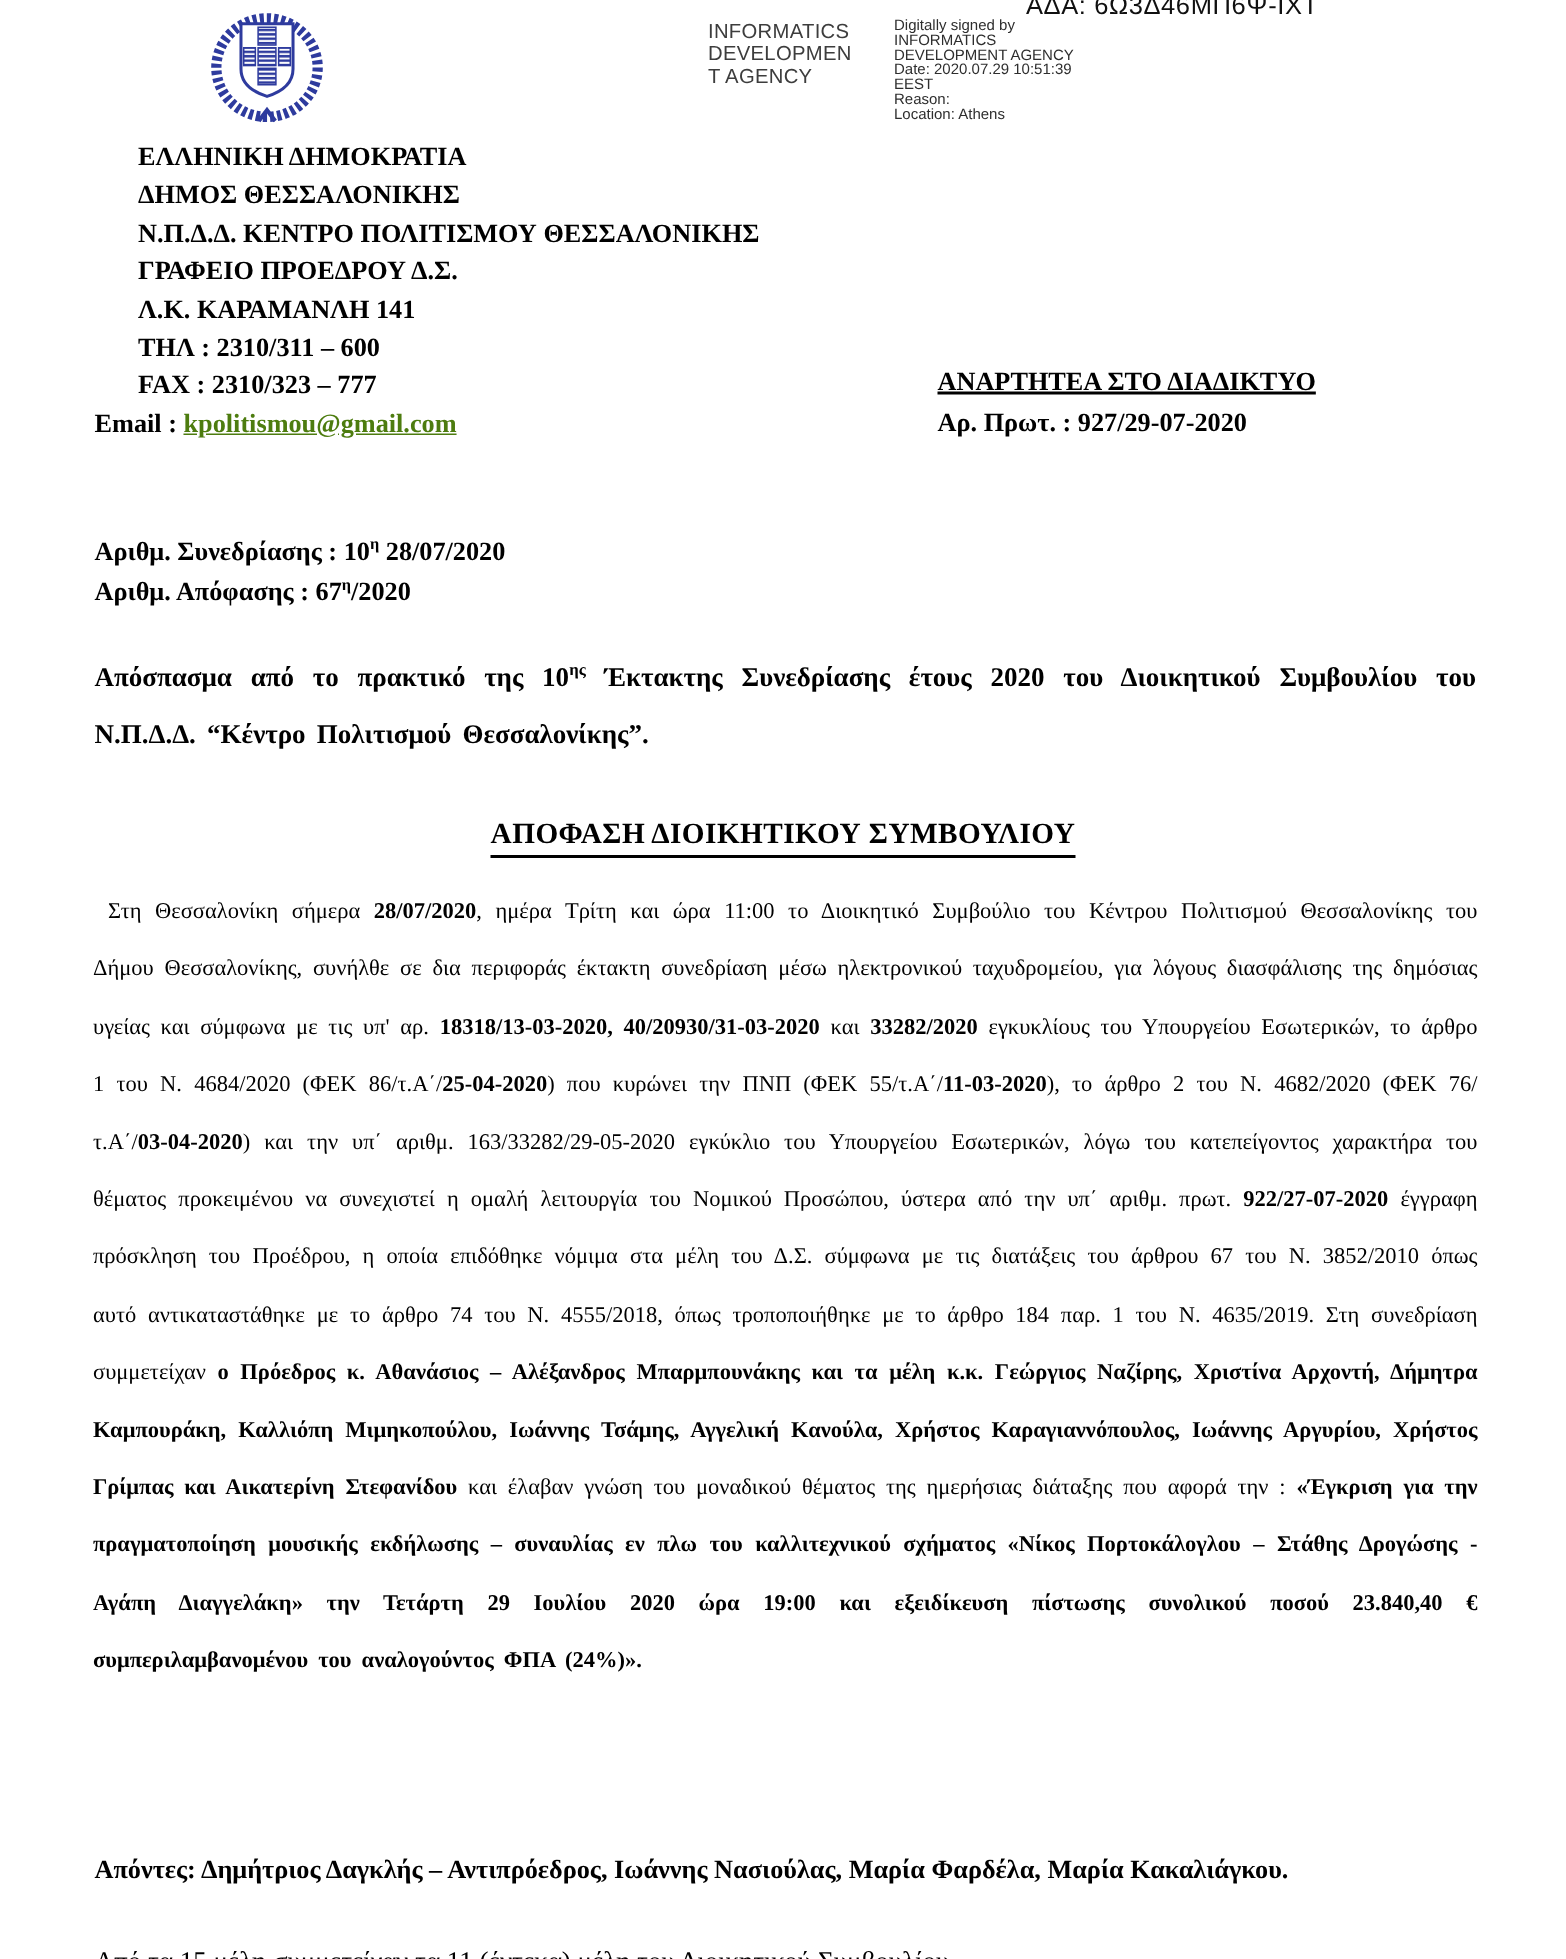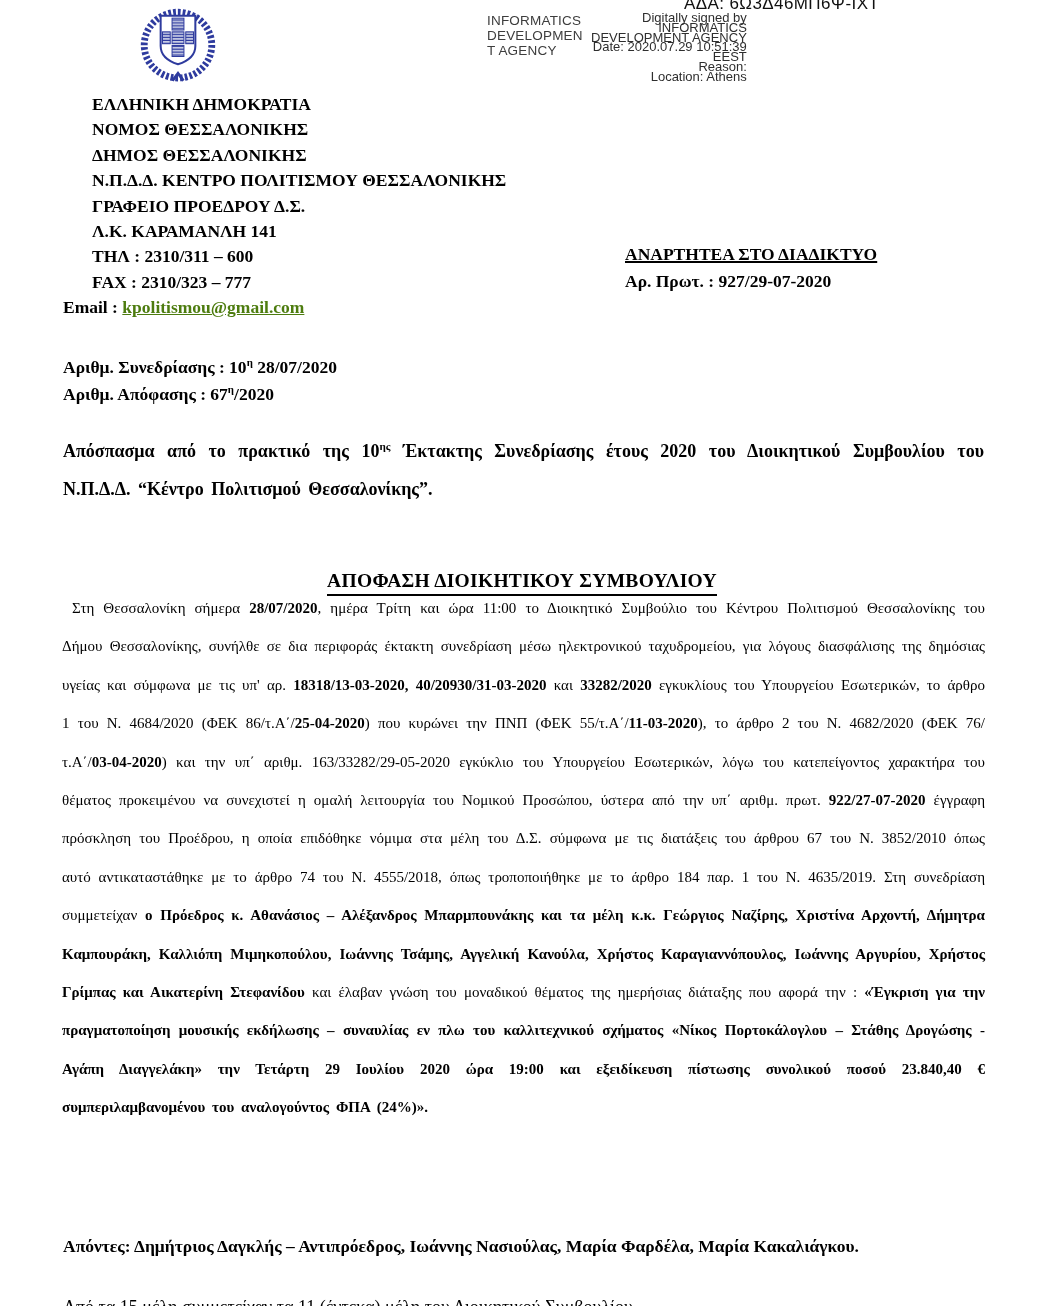--- a/index.html
+++ b/index.html
@@ -10,25 +10,25 @@
     font-family:"Liberation Serif","DejaVu Serif",serif;
     text-decoration:underline;
   }
   
   .ada { position:absolute; left:684px; top:-6px;
     font-family:"Liberation Sans","DejaVu Sans",sans-serif;
     font-size:17px; letter-spacing:.4px; color:#101010; white-space:nowrap; }
   
   .emblem { position:absolute; left:132px; top:4px; width:92px; height:84px; }
   
-  .sig { position:absolute; left:487px; top:13px; display:flex; gap:0;
+  .sig { position:absolute; left:472px; top:13px; display:flex; gap:20px;
     font-family:"Liberation Sans","DejaVu Sans",sans-serif; }
   .sig-agency { width:104px; font-size:13.5px; line-height:15px; color:#3d3d3d;
     letter-spacing:.2px; white-space:pre-line; }
-  .sig-details { font-size:13px; line-height:9.8px; color:#2e2e2e; white-space:pre-line;text-align:right; }
+  .sig-details { font-size:10px; line-height:9.8px; color:#2e2e2e; white-space:pre-line; }
   
   .letterhead { position:absolute; left:63px; top:92px; font-weight:bold;
     font-size:17.5px; line-height:25.4px; }
   .letterhead .ln { white-space:nowrap;margin-left:29px; }
   .email-line { white-space:nowrap; }
   .email-link { color:#4d7c0f; text-decoration:underline; cursor:pointer; }
   
   .posting { position:absolute; left:625px; top:241px; font-weight:bold;
     font-size:17.5px; line-height:27px; }
   .posting-title { text-decoration:underline; text-decoration-thickness:2px; white-space:nowrap; }
@@ -37,21 +37,21 @@
   .session { position:absolute; left:63px; top:340px; font-weight:bold;
     font-size:17.5px; line-height:27px;margin-top:14px; }
   sup { font-size:62%; vertical-align:super; line-height:0; }
   
   .excerpt { position:absolute; left:63px; top:432px; width:921px;
     font-weight:bold; font-size:18px; line-height:38px; text-align:justify;
     word-spacing:3px; }
   
   .decision-title-wrap { position:absolute; left:0; top:546px; width:100%; text-align:center; }
   .decision-title { display:inline-block; font-weight:bold; font-size:19.5px;
-    border-bottom:2.5px solid #000; padding-bottom:2px; letter-spacing:.3px;margin-top:24px; }
+    border-bottom:2.5px solid #000; padding-bottom:2px; letter-spacing:.3px; }
   
   .body-text { position:absolute; left:62px; top:589px; width:923px;
     font-size:15px; line-height:38.4px; text-align:justify; word-spacing:3px;
     text-indent:10px; }
   .body-text b, .excerpt b, .session b { font-weight:bold; }
   
   .absent { position:absolute; left:63px; top:1236px; width:921px;
     font-weight:bold; font-size:17.5px; white-space:nowrap; }
   
   .clipped { position:absolute; left:63px; top:1296px; width:921px; height:10px;
@@ -94,21 +94,20 @@
 DEVELOPMENT AGENCY
 Date: 2020.07.29 10:51:39
 EEST
 Reason:
 Location: Athens</div>
   </div>
 
   <div class="letterhead">
     <div>
         <div class="ln">ΕΛΛΗΝΙΚΗ ΔΗΜΟΚΡΑΤΙΑ</div>
-        <div class="ln">ΝΟΜΟΣ ΘΕΣΣΑΛΟΝΙΚΗΣ</div>
         <div class="ln">ΔΗΜΟΣ ΘΕΣΣΑΛΟΝΙΚΗΣ</div>
         <div class="ln">Ν.Π.Δ.Δ. ΚΕΝΤΡΟ ΠΟΛΙΤΙΣΜΟΥ ΘΕΣΣΑΛΟΝΙΚΗΣ</div>
         <div class="ln">ΓΡΑΦΕΙΟ ΠΡΟΕΔΡΟΥ Δ.Σ.</div>
         <div class="ln">Λ.Κ. ΚΑΡΑΜΑΝΛΗ 141</div>
         <div class="ln">ΤΗΛ : 2310/311 – 600</div>
         <div class="ln">FAX : 2310/323 – 777</div>
       </div>
     <div class="email-line"><span>Email : </span><span class="email-link">kpolitismou@gmail.com</span></div>
   </div>
 

